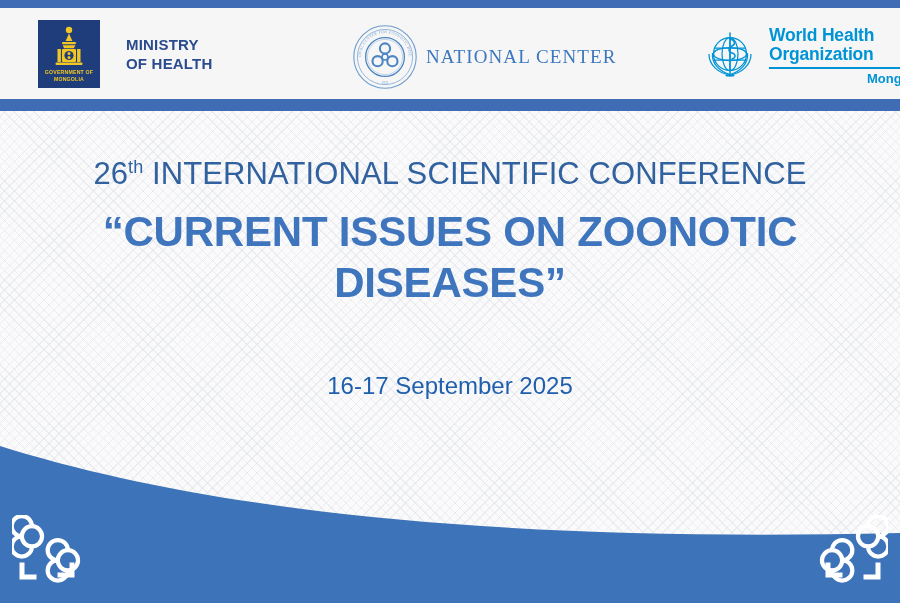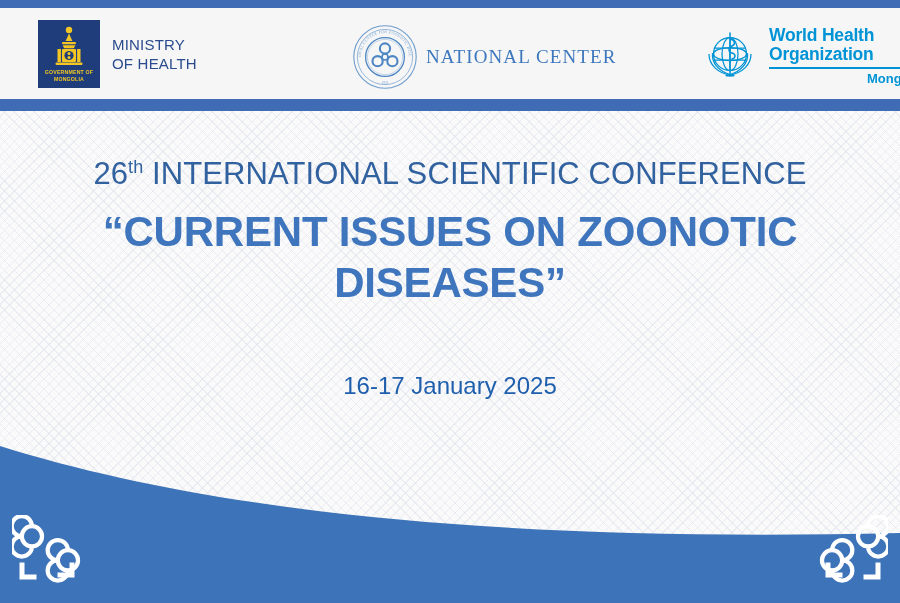--- a/index.html
+++ b/index.html
@@ -80,24 +80,24 @@
     left: 0; right: 0; bottom: 5px;
     text-align: center;
     color: #f3c623;
     font-size: 5.2px;
     font-weight: bold;
     letter-spacing: .2px;
     line-height: 7px;
     font-family: "Liberation Sans", sans-serif;
   }
   .moh-name {
-    margin-left: 12px;
+    margin-left: 26px;
     color: #2a4b8d;
     font-size: 15px;
-    font-weight: normal;
+    font-weight: bold;
     line-height: 19px;
     letter-spacing: .2px;
   }
 
   
   .logo-nczd {
     display: flex;
     align-items: center;
     position: absolute;
     left: 352px;
@@ -304,21 +304,21 @@
 
   <div class="body-area">
     <div class="line-26th"><span>26</span><span class="sup">th</span>&nbsp;<span>INTERNATIONAL SCIENTIFIC CONFERENCE</span></div>
 
     <div class="title-main">
       <div>“CURRENT ISSUES ON ZOONOTIC</div>
       <div>DISEASES”</div>
     </div>
 
     <div class="event-meta">
-      <div>16-17 January 2025</div>
+      <div>16-17 September 2025</div>
     </div>
   </div>
 
   <div class="wave-wrap">
     <svg width="900" height="160" viewBox="0 0 900 160">
       <path d="M0,10 C220,78 520,105 900,96 L900,160 L0,160 Z" fill="#e3e4e2"></path>
       <path d="M0,3 C220,72 520,99 900,90 L900,160 L0,160 Z" fill="#3d73b8"></path>
     </svg>
   </div>
 

